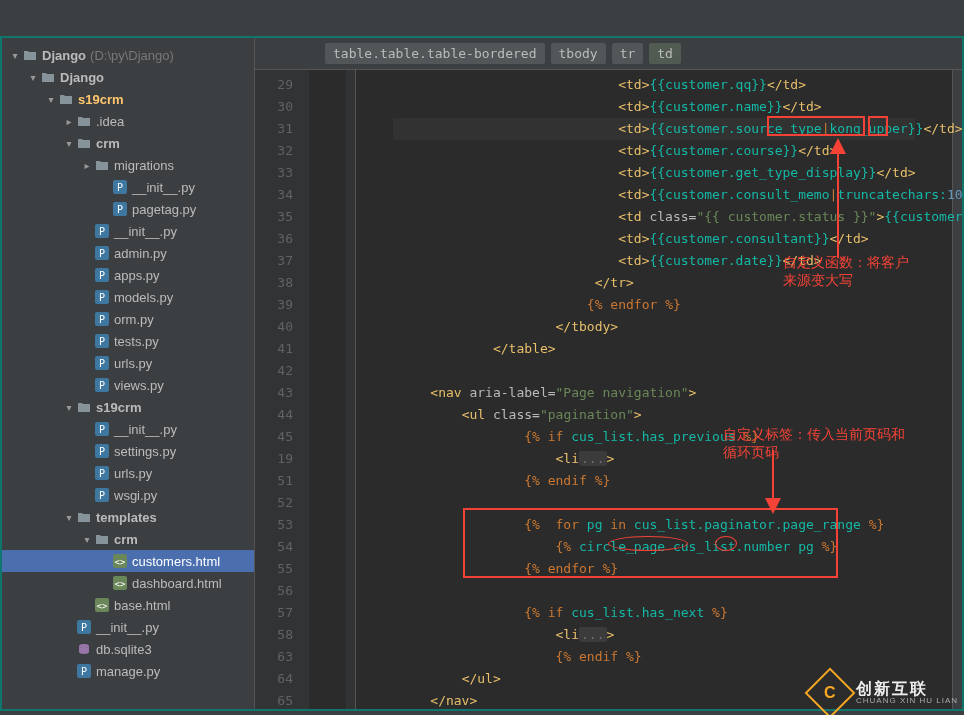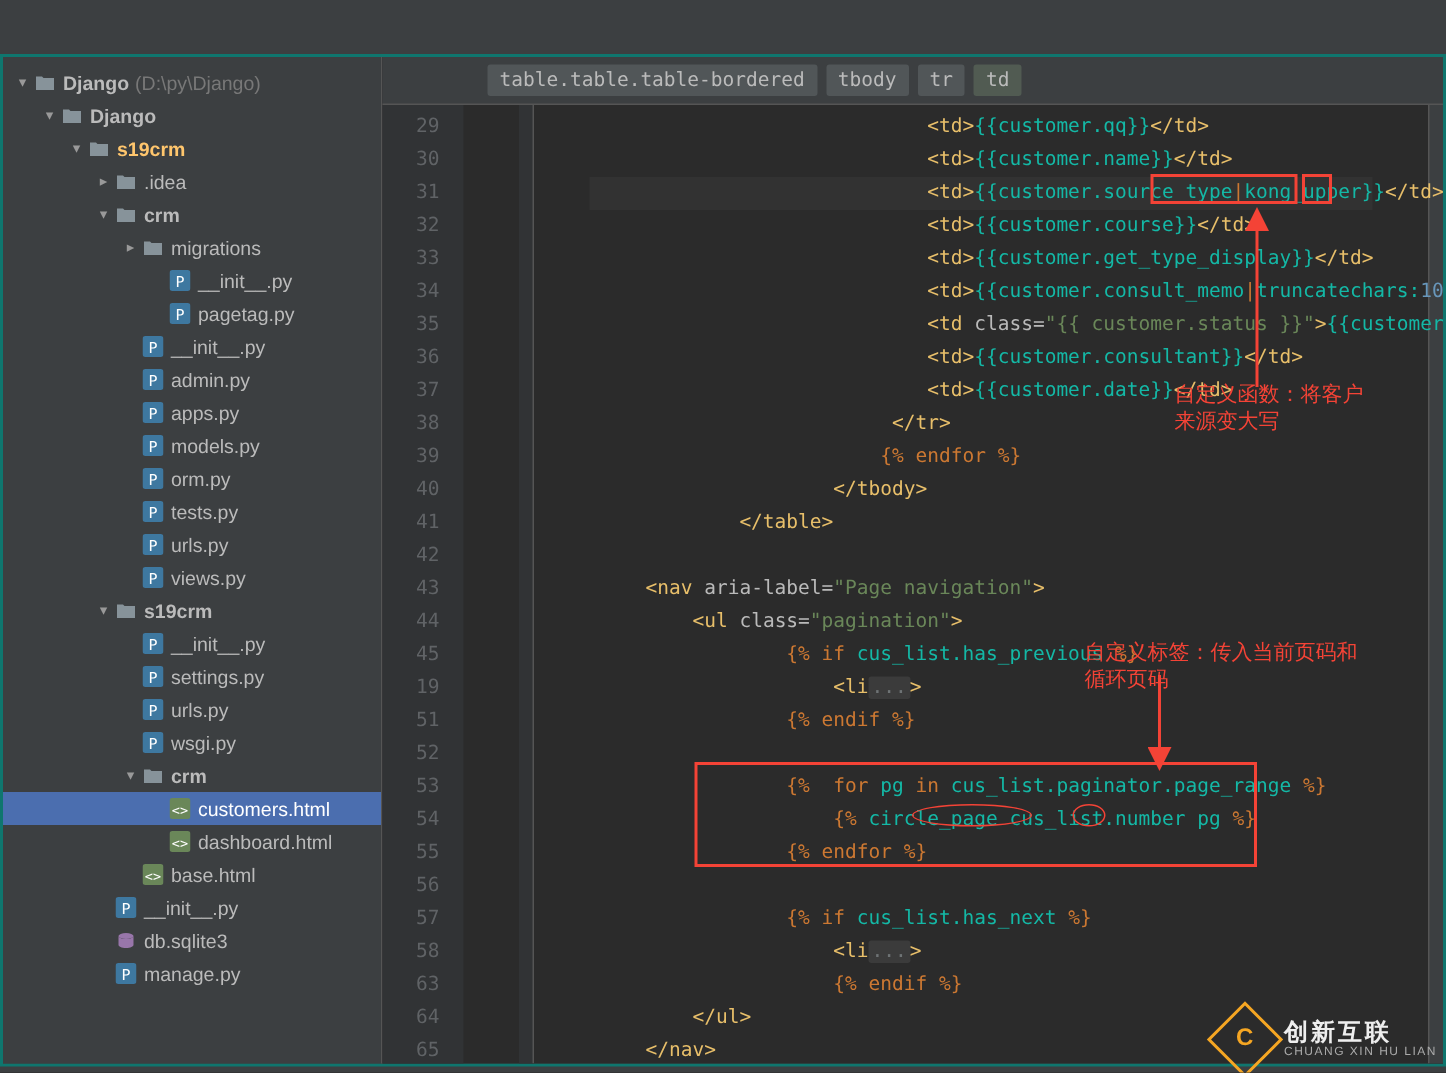--- a/index.html
+++ b/index.html
@@ -394,20 +394,30 @@
       <div class="tree-row">
         <span class="indent" style="width: 78px;"></span>
         <span class="arrow none"></span>
         <span class="icon">
           <svg width="14" height="14" viewBox="0 0 14 14">
             <rect width="14" height="14" rx="2" fill="#3e78a0"></rect>
             <text x="7" y="11" font-size="10" fill="#fff" text-anchor="middle" font-family="monospace">P</text>
           </svg>
         </span>
         <span class="tree-label">wsgi.py</span>
+      </div>
+      <div class="tree-row bold">
+        <span class="indent" style="width: 60px;"></span>
+        <span class="arrow open"></span>
+        <span class="icon">
+          <svg width="14" height="14" viewBox="0 0 14 14">
+            <path fill="#87939a" d="M1 3h4l1 1h7v8H1z"></path>
+          </svg>
+        </span>
+        <span class="tree-label">templates</span>
       </div>
       <div class="tree-row bold">
         <span class="indent" style="width: 78px;"></span>
         <span class="arrow open"></span>
         <span class="icon">
           <svg width="14" height="14" viewBox="0 0 14 14">
             <path fill="#87939a" d="M1 3h4l1 1h7v8H1z"></path>
           </svg>
         </span>
         <span class="tree-label">crm</span>

